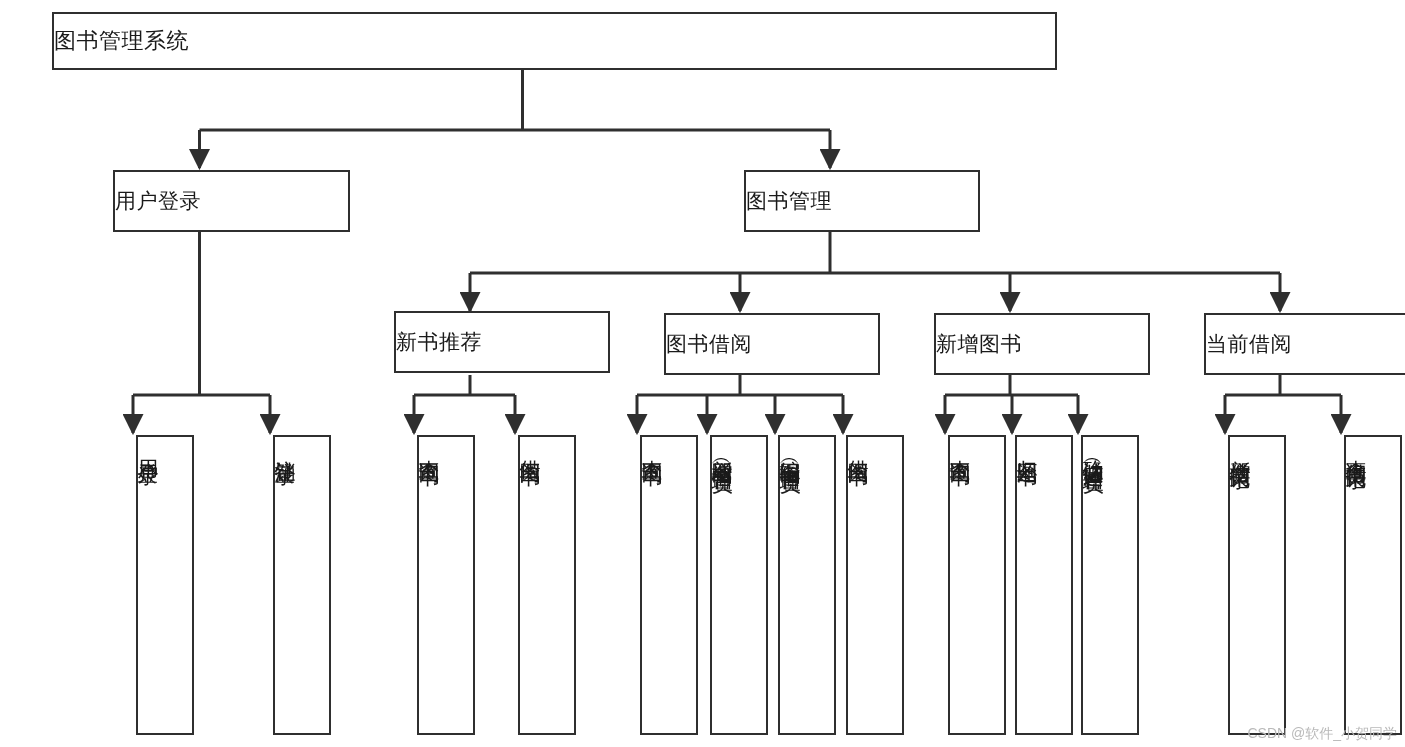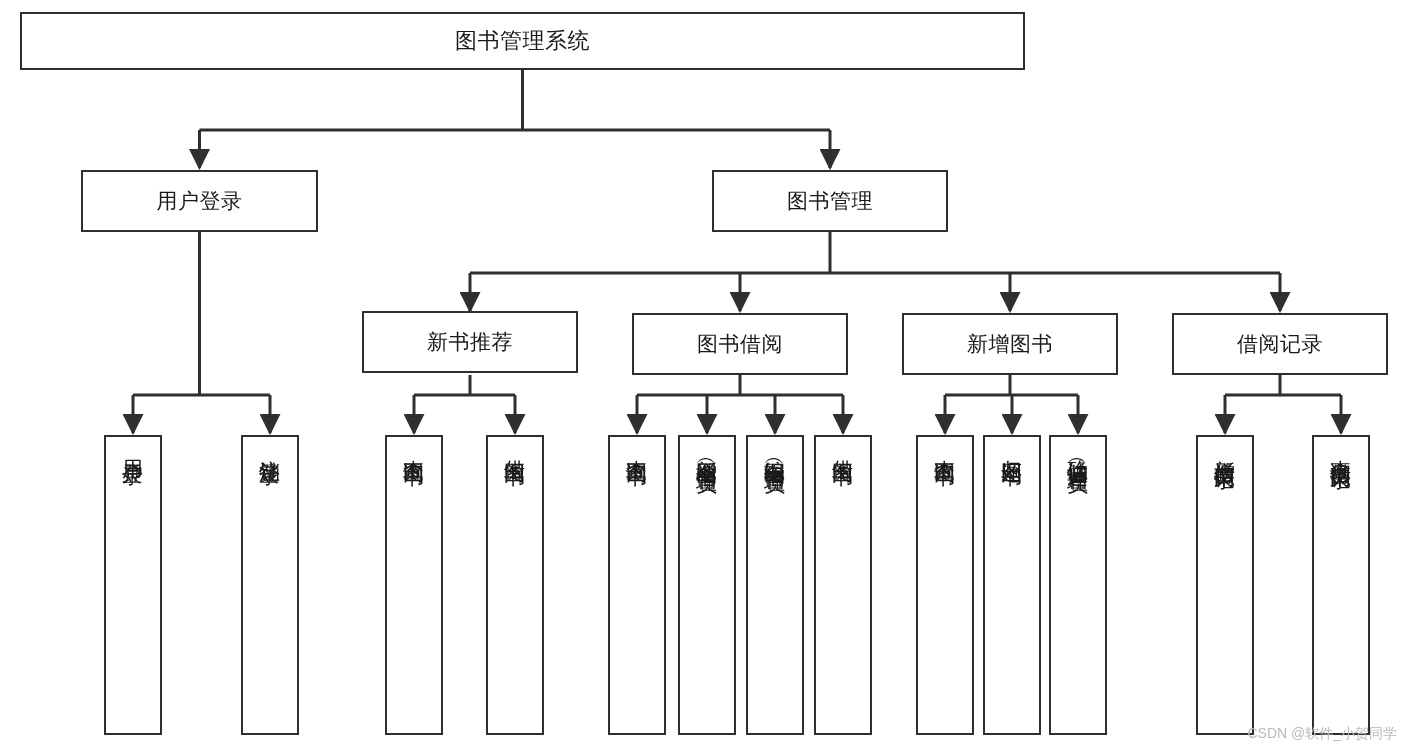--- a/index.html
+++ b/index.html
@@ -25,22 +25,22 @@
     height: 747px;
     pointer-events: none;
   }
   .node {
     position: absolute;
     box-sizing: border-box;
     border: 2px solid #2f2f2f;
     background: #ffffff;
     display: flex;
     align-items: center;
-    justify-content: center;
     color: #1a1a1a;
+    margin-left: 32px;
   }
   .node .label {
     display: block;
     text-align: center;
     line-height: 1.18;
     letter-spacing: 0.5px;
   }
   .node.horiz .label {
     writing-mode: horizontal-tb;
     font-size: 21px;
@@ -128,21 +128,21 @@
       <div class="node horiz" style="left: 362px; top: 311px; width: 216px; height: 62px;">
         <span class="label">新书推荐</span>
       </div>
       <div class="node horiz" style="left: 632px; top: 313px; width: 216px; height: 62px;">
         <span class="label">图书借阅</span>
       </div>
       <div class="node horiz" style="left: 902px; top: 313px; width: 216px; height: 62px;">
         <span class="label">新增图书</span>
       </div>
       <div class="node horiz" style="left: 1172px; top: 313px; width: 216px; height: 62px;">
-        <span class="label">借阅记录</span>
+        <span class="label">当前借阅</span>
       </div>
       <div class="node vert" style="left: 104px; top: 435px; width: 58px; height: 300px;">
         <span class="label">用户登录</span>
       </div>
       <div class="node vert" style="left: 241px; top: 435px; width: 58px; height: 300px;">
         <span class="label">注销登录</span>
       </div>
       <div class="node vert" style="left: 385px; top: 435px; width: 58px; height: 300px;">
         <span class="label">查询图书</span>
       </div>

